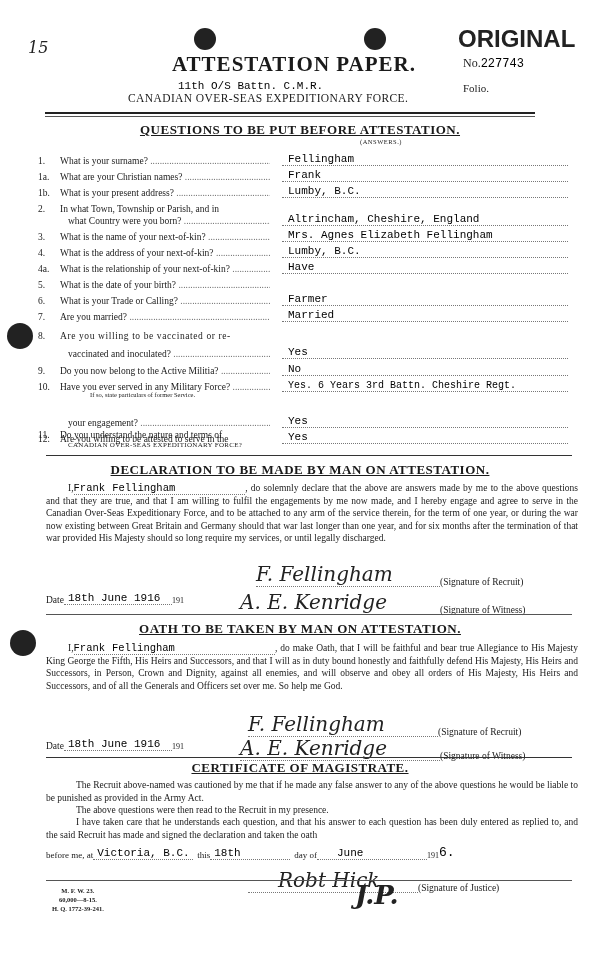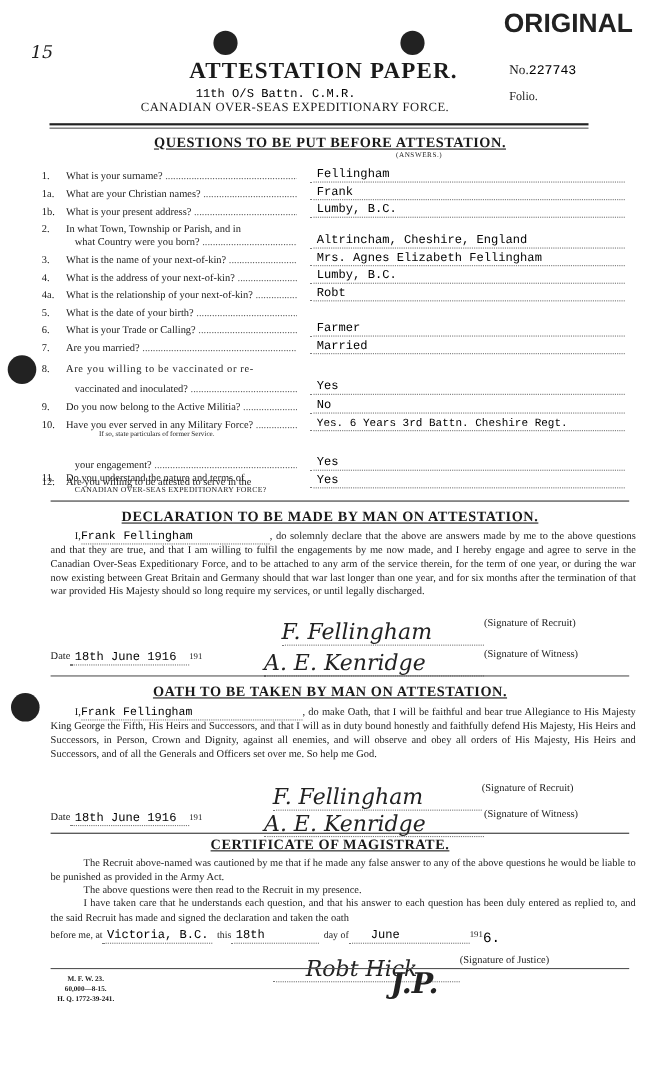--- a/index.html
+++ b/index.html
@@ -14,33 +14,33 @@
   .dots { border-bottom: 1px dotted #777; }
   .title { font-weight: bold; letter-spacing: 1px; font-size: 21px; }
   .section-title { font-weight: bold; font-size: 13px; letter-spacing: 0.5px; text-align: center; width: 600px; left: 0; text-decoration: underline; }
   .q-row { position: absolute; left: 38px; width: 530px; height: 16px; font-size: 9.5px; display: flex; align-items: flex-end; }
   .q-num { width: 22px; text-align: left; flex: none; }
   .q-text { width: 210px; flex: none; white-space: nowrap; overflow: hidden; }
   .q-text.dotted::after { content: " ...................................................................."; color: #666; }
   .q-ans { flex: 1; margin-left: 12px; font-size: 11px; border-bottom: 1px dotted #777; padding-left: 6px; white-space: nowrap; }
   .q-sub { font-size: 6.5px; position: absolute; }
   .para { position: absolute; left: 46px; width: 532px; font-size: 9.5px; line-height: 12.5px; text-align: justify; }
-  .sigline { position: absolute; font-size: 9.5px; display: flex; align-items: flex-start; }
+  .sigline { position: absolute; font-size: 9.5px; display: flex; align-items: flex-end; }
   .sig { font-size: 20px; }
   .footer-code { position: absolute; left: 52px; font-size: 6.5px; line-height: 9px; text-align: center; font-weight: bold; }
 </style>
 </head>
 <body>
 
 <div class="hole" style="left:194px;top:28px;width:22px;height:22px;"></div>
 <div class="hole" style="left:364px;top:28px;width:22px;height:22px;"></div>
 <div class="hole" style="left:7px;top:323px;"></div>
 <div class="hole" style="left:10px;top:630px;"></div>
 
-<div class="abs" style="left:458px;top:8px;font-family:'Liberation Sans',sans-serif;font-weight:bold;font-size:24px;color:#222;">ORIGINAL</div>
+<div class="abs" style="left:458px;top:25px;font-family:'Liberation Sans',sans-serif;font-weight:bold;font-size:24px;color:#222;">ORIGINAL</div>
 <div class="abs hand" style="left:28px;top:38px;font-size:16px;">15</div>
 <div class="abs title" style="left:172px;top:52px;">ATTESTATION PAPER.</div>
 <div class="abs" style="left:463px;top:56px;font-size:12px;">
   <span>No.</span><span class="mono" style="font-size:12px;">227743</span>
 </div>
 <div class="abs mono" style="left:178px;top:80px;font-size:11px;">11th O/S Battn. C.M.R.</div>
 <div class="abs" style="left:463px;top:82px;font-size:11px;">Folio.</div>
 <div class="abs" style="left:128px;top:92px;font-size:11.5px;letter-spacing:0.4px;">CANADIAN OVER-SEAS EXPEDITIONARY FORCE.</div>
 <div class="rule" style="left:45px;top:112px;width:490px;border-top:2px solid #222;"></div>
 <div class="rule thin" style="left:45px;top:116px;width:490px;"></div>
@@ -78,21 +78,21 @@
   <span class="q-ans mono">Mrs. Agnes Elizabeth Fellingham</span>
 </div>
 <div class="q-row" style="top:242px;">
   <span class="q-num">4.</span>
   <span class="q-text dotted">What is the address of your next-of-kin?</span>
   <span class="q-ans mono">Lumby, B.C.</span>
 </div>
 <div class="q-row" style="top:258px;">
   <span class="q-num">4a.</span>
   <span class="q-text dotted">What is the relationship of your next-of-kin?</span>
-  <span class="q-ans mono">Robt</span>
+  <span class="q-ans mono">Have</span>
 </div>
 <div class="q-row" style="top:274px;">
   <span class="q-num">5.</span>
   <span class="q-text dotted">What is the date of your birth?</span>
 </div>
 <div class="q-row" style="top:290px;">
   <span class="q-num">6.</span>
   <span class="q-text dotted">What is your Trade or Calling?</span>
   <span class="q-ans mono">Farmer</span>
 </div>

